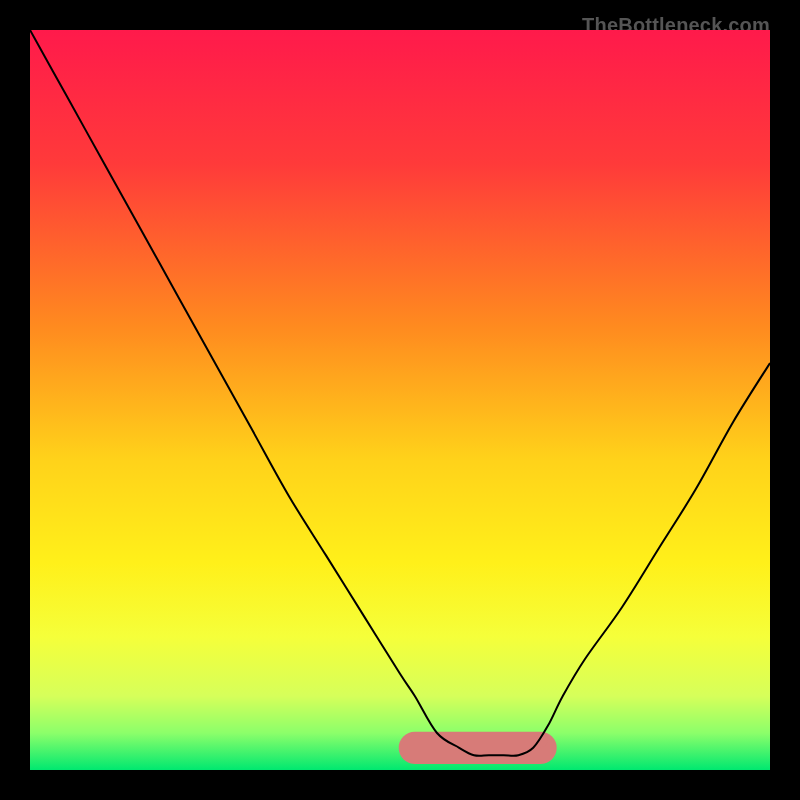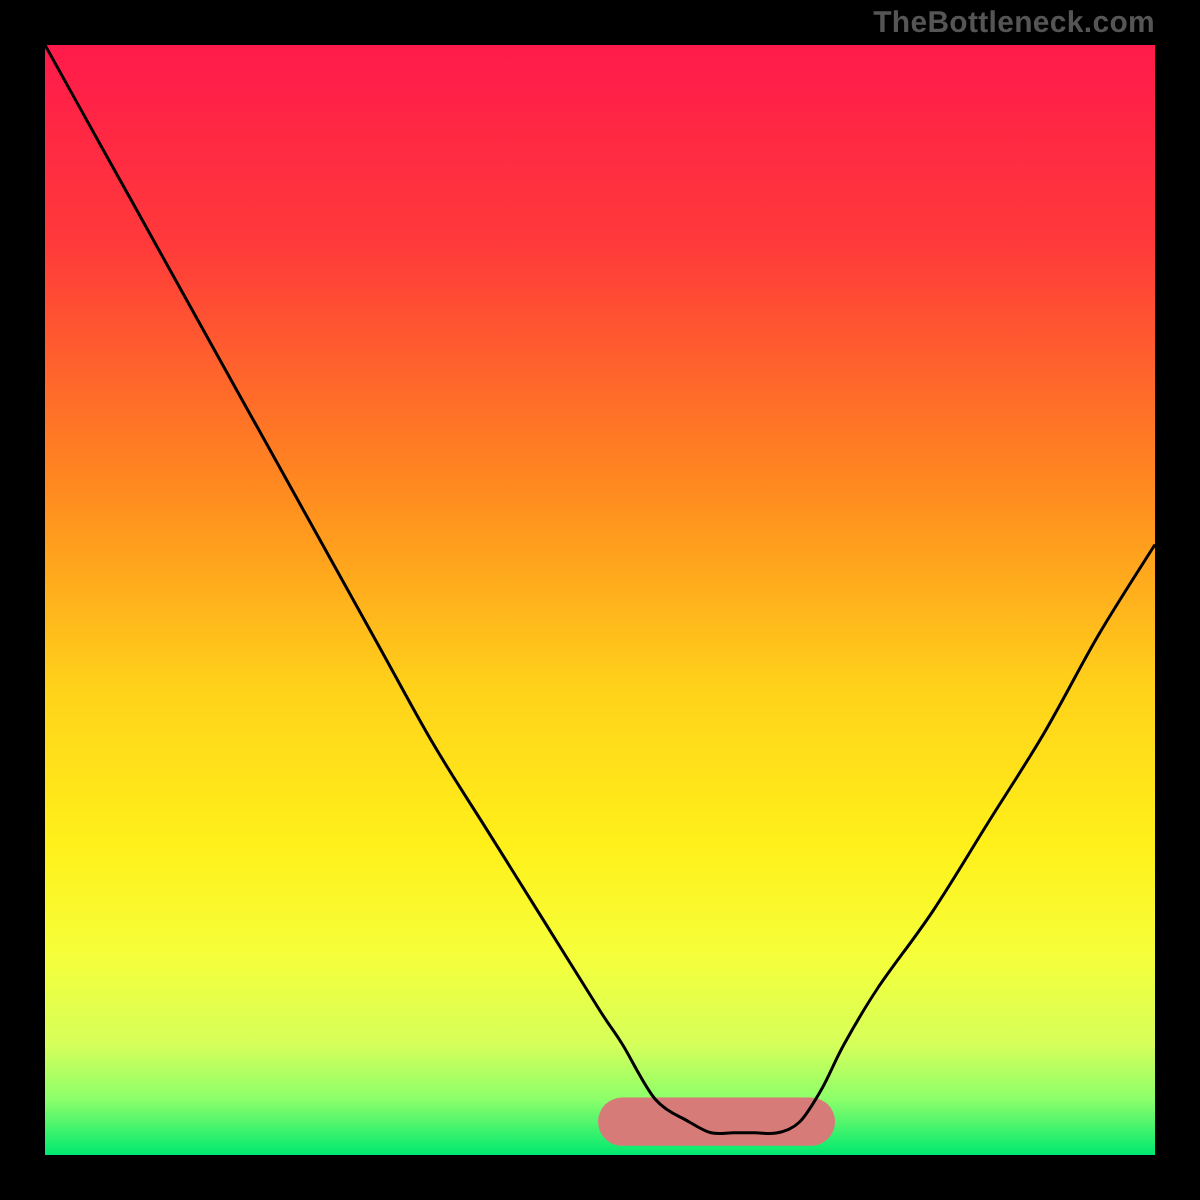--- a/index.html
+++ b/index.html
@@ -17,21 +17,21 @@
   }
   .plot-area {
     position: absolute;
     left: 30px;
     top: 30px;
     width: 740px;
     height: 740px;
   }
   .attribution {
     position: absolute;
-    top: 4px;
+    top: 14px;
     right: 30px;
     font-family: Arial, Helvetica, sans-serif;
     font-size: 20px;
     font-weight: 600;
     color: #555;
     letter-spacing: 0.2px;
   }
   svg { display: block; }
 </style>
 </head>

